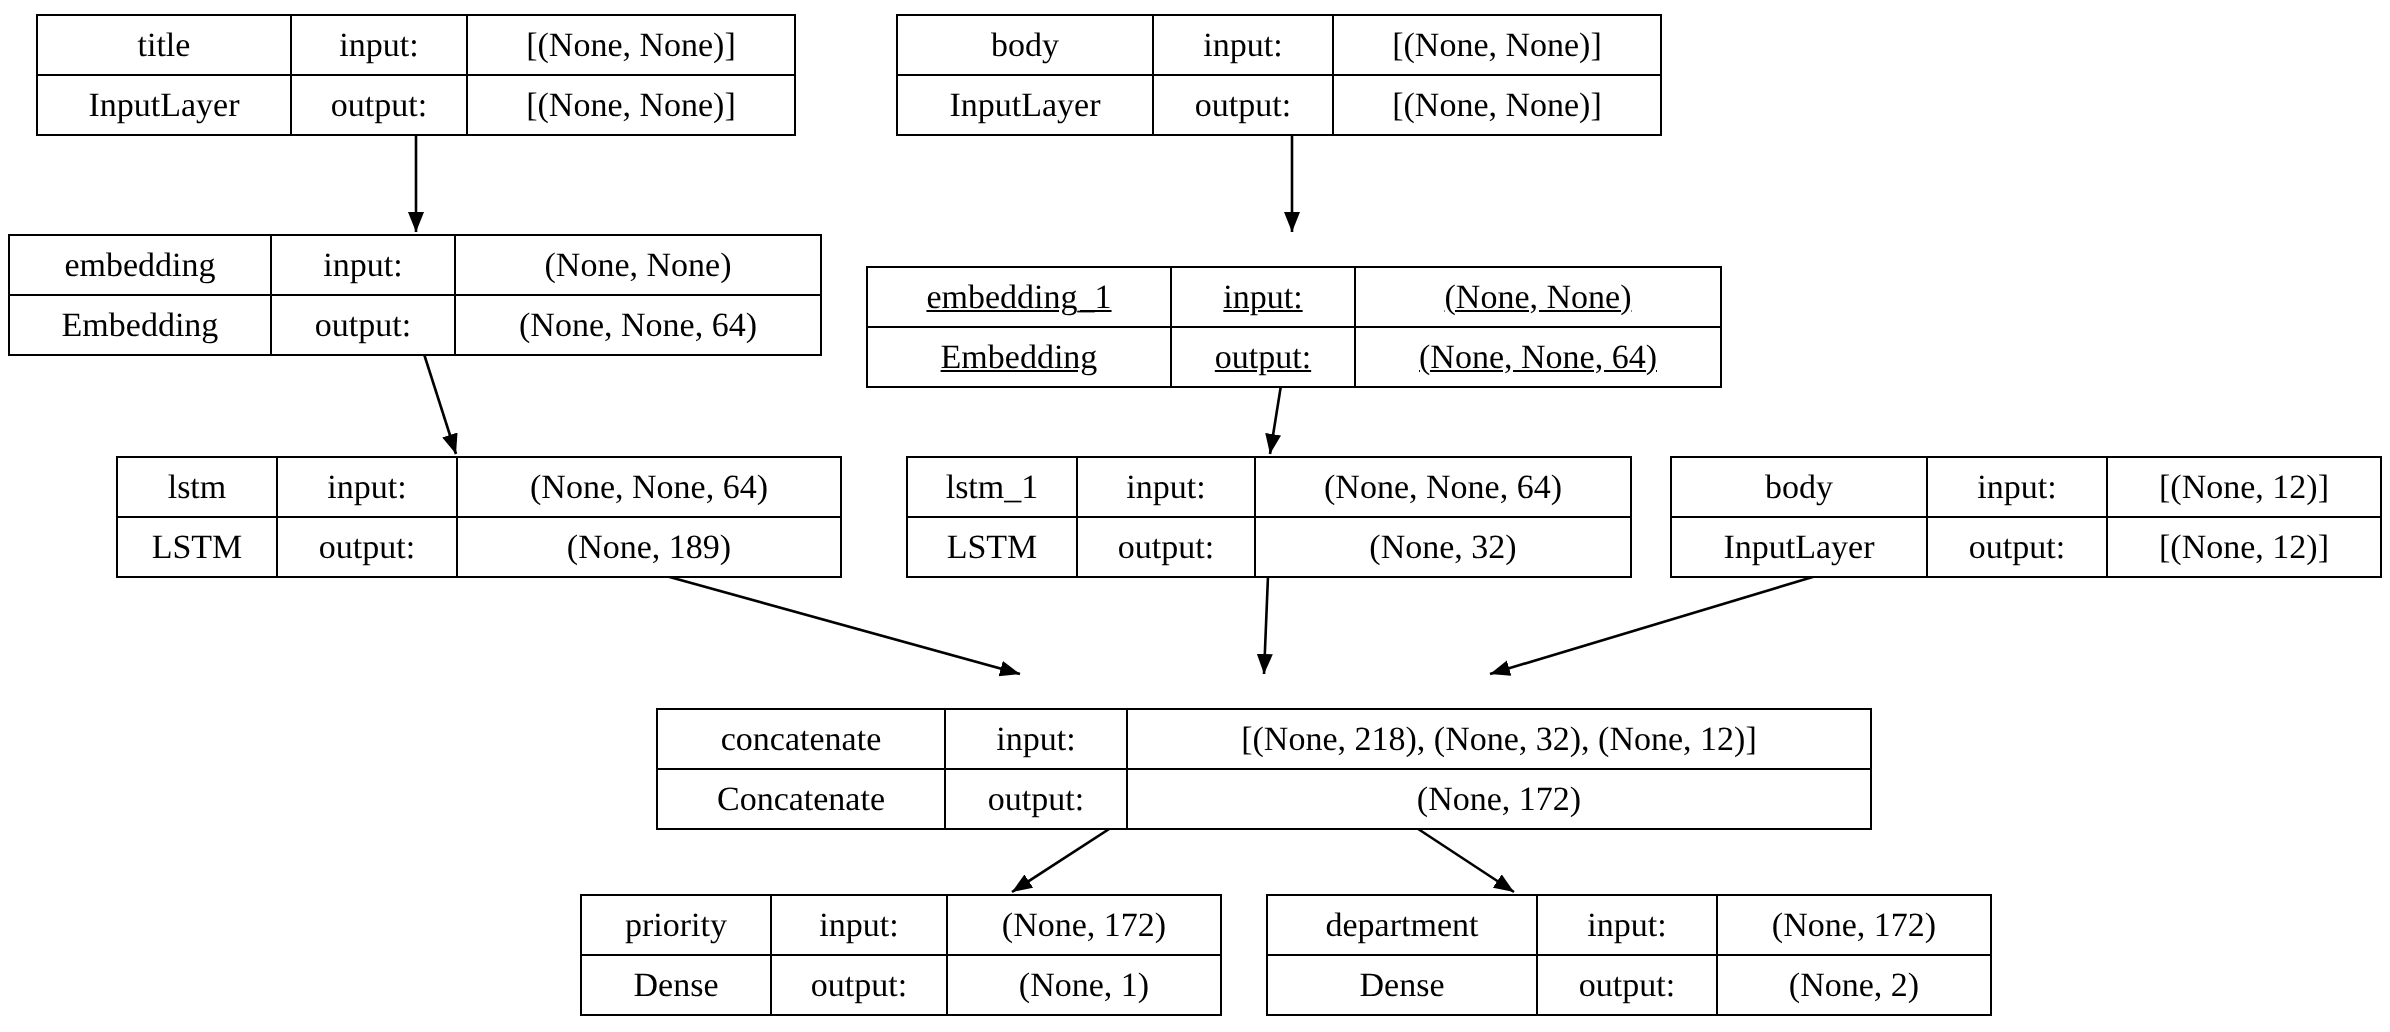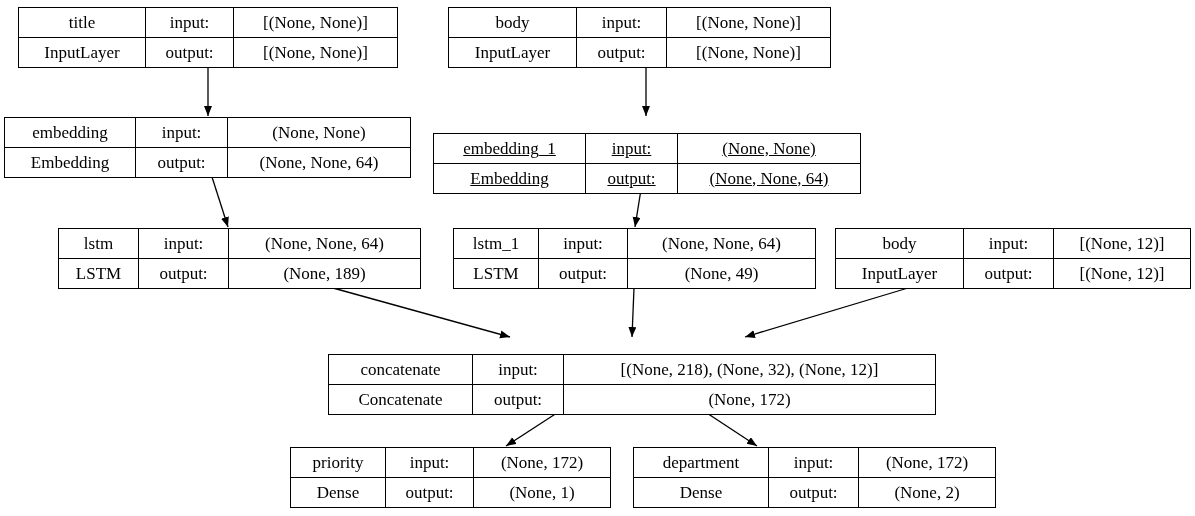--- a/index.html
+++ b/index.html
@@ -159,21 +159,21 @@
       </colgroup>
     <tbody>
         <tr>
       <td>lstm_1</td>
       <td>input:</td>
       <td>(None, None, 64)</td>
     </tr>
     <tr>
       <td>LSTM</td>
       <td>output:</td>
-      <td>(None, 49)</td>
+      <td>(None, 32)</td>
     </tr>
   </tbody>
     </table>
 
   <table class="node" style="left:835px;top:228px;width:355px;">
     <colgroup>
         <col style="width:128px">
         <col style="width:90px">
         <col style="width:137px">
       </colgroup>

